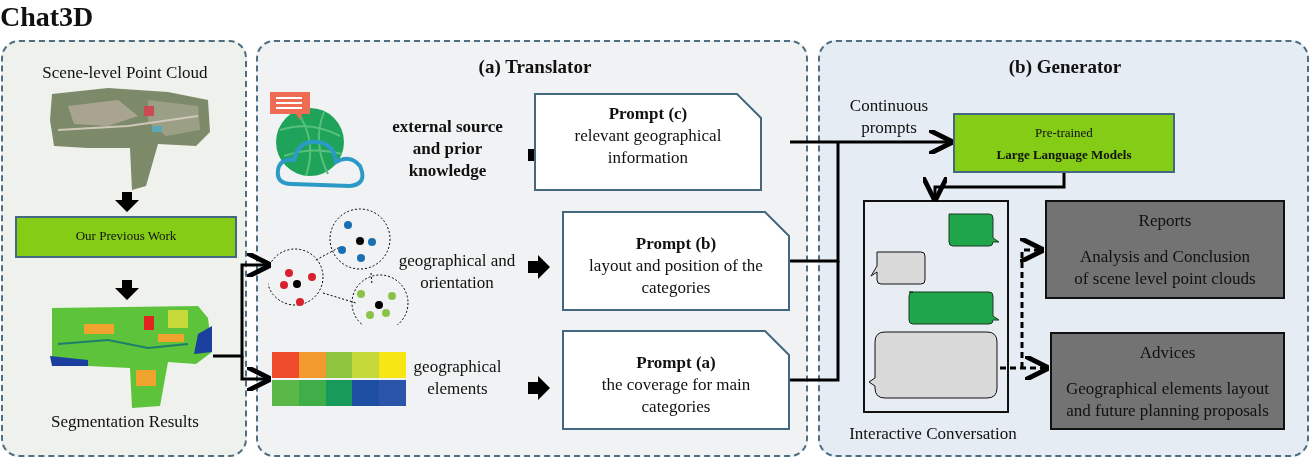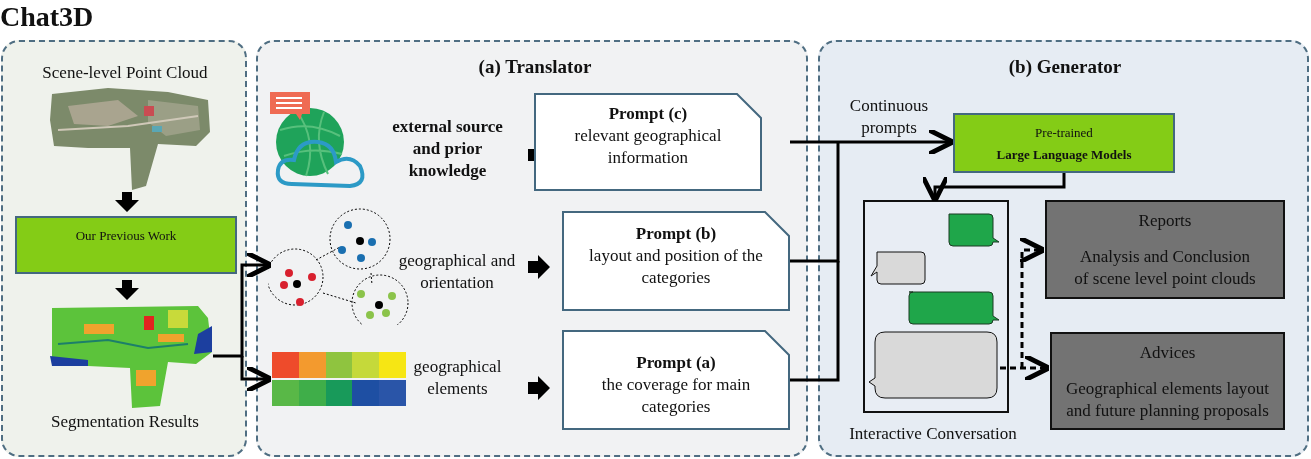--- a/index.html
+++ b/index.html
@@ -35,21 +35,21 @@
   <path d="M100 14 L150 20 L152 44 L118 50 L100 36 Z" fill="#9b9f86"></path>
   <rect x="96" y="20" width="10" height="10" fill="#c94c52"></rect>
   <rect x="104" y="40" width="10" height="6" fill="#5aa7b5"></rect>
   <path d="M10 44 L80 40 L150 30" stroke="#cfc8b8" stroke-width="2" fill="none"></path>
 </svg>
 
 <svg class="abs" style="left:115px;top:192px;" width="24" height="20">
   <path d="M7 0 H17 V8 H24 L12 20 L0 8 H7 Z" fill="#000"></path>
 </svg>
 
-<div class="box" style="left:15px;top:216px;width:222px;height:58px;padding-top:7px;">
+<div class="box" style="left:15px;top:216px;width:222px;height:42px;padding-top:7px;">
   <div>Our Previous Work</div>
 </div>
 
 <svg class="abs" style="left:115px;top:280px;" width="24" height="20">
   <path d="M7 0 H17 V8 H24 L12 20 L0 8 H7 Z" fill="#000"></path>
 </svg>
 
 <svg class="abs" style="left:48px;top:304px;" width="166" height="106">
   <path d="M4 4 L150 2 L160 14 L164 48 L148 60 L120 58 L112 102 L84 104 L82 64 L40 62 L4 60 Z" fill="#5cc33b"></path>
   <path d="M2 52 L40 56 L40 62 L4 62 Z" fill="#1c3f9f"></path>
@@ -151,21 +151,21 @@
   <div class="inner" style="padding-top:10px;">
     <div class="bold">Prompt (c)</div>
     <div>relevant geographical</div>
     <div>information</div>
   </div>
 </div>
 <div class="prompt" style="left:562px;top:211px;width:228px;height:100px;">
   <svg width="228" height="100">
       <path d="M1 1 H203 L227 25 V99 H1 Z" fill="#fff" stroke="#44687f" stroke-width="2"></path>
     </svg>
-  <div class="inner" style="padding-top:12px;">
+  <div class="inner" style="padding-top:22px;">
     <div class="bold">Prompt (b)</div>
     <div>layout and position of the</div>
     <div>categories</div>
   </div>
 </div>
 <div class="prompt" style="left:562px;top:330px;width:228px;height:106px;">
   <svg width="228" height="100">
       <path d="M1 1 H203 L227 25 V99 H1 Z" fill="#fff" stroke="#44687f" stroke-width="2"></path>
     </svg>
   <div class="inner" style="padding-top:22px;">

